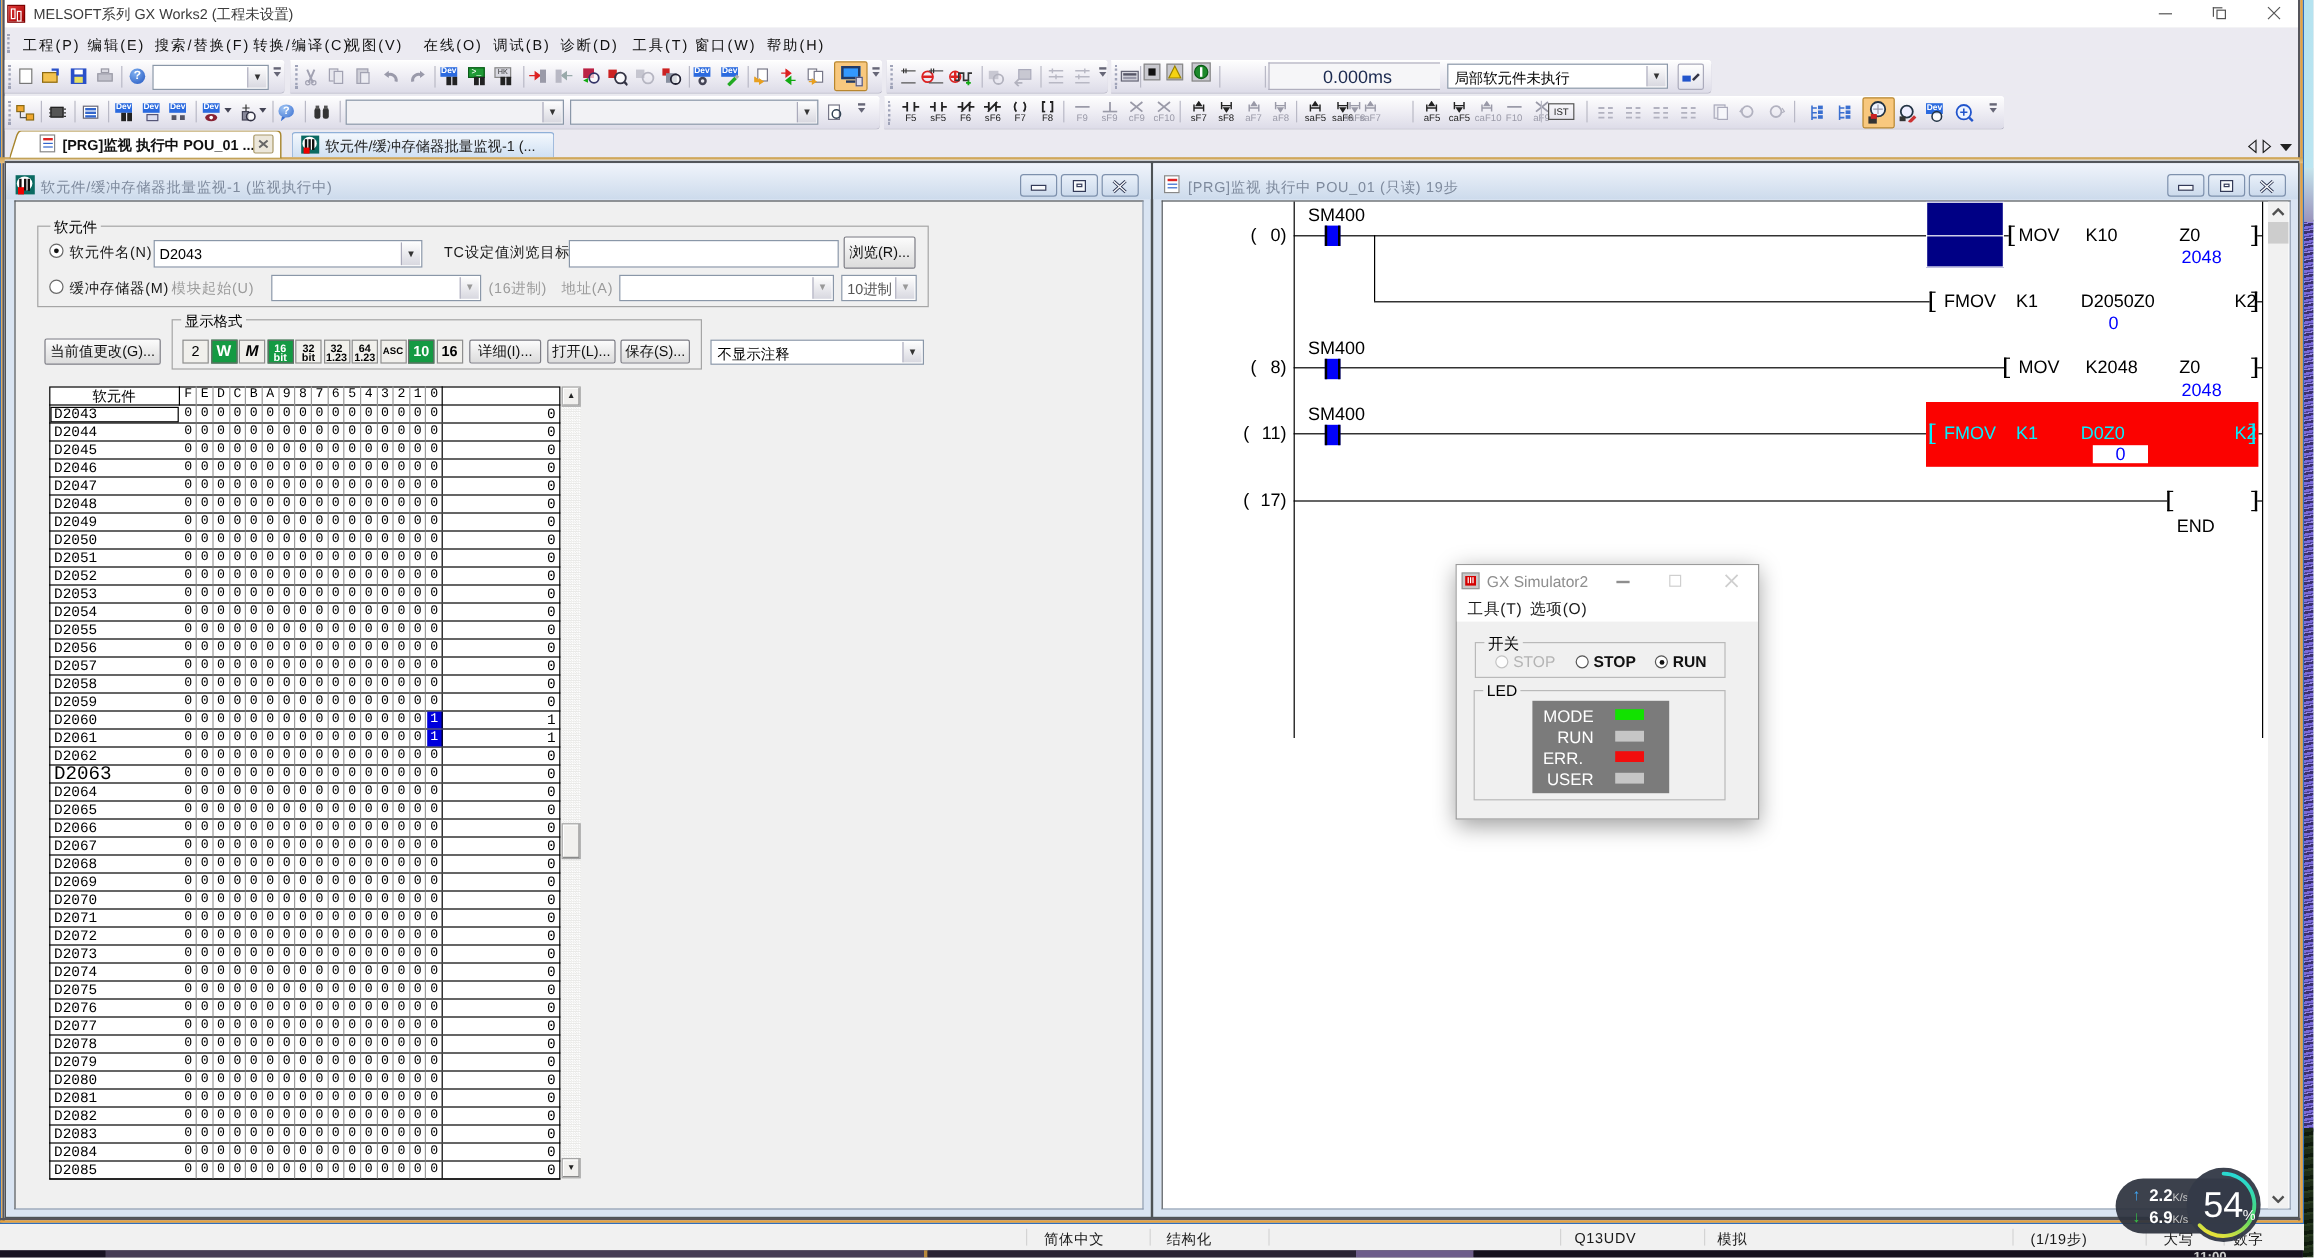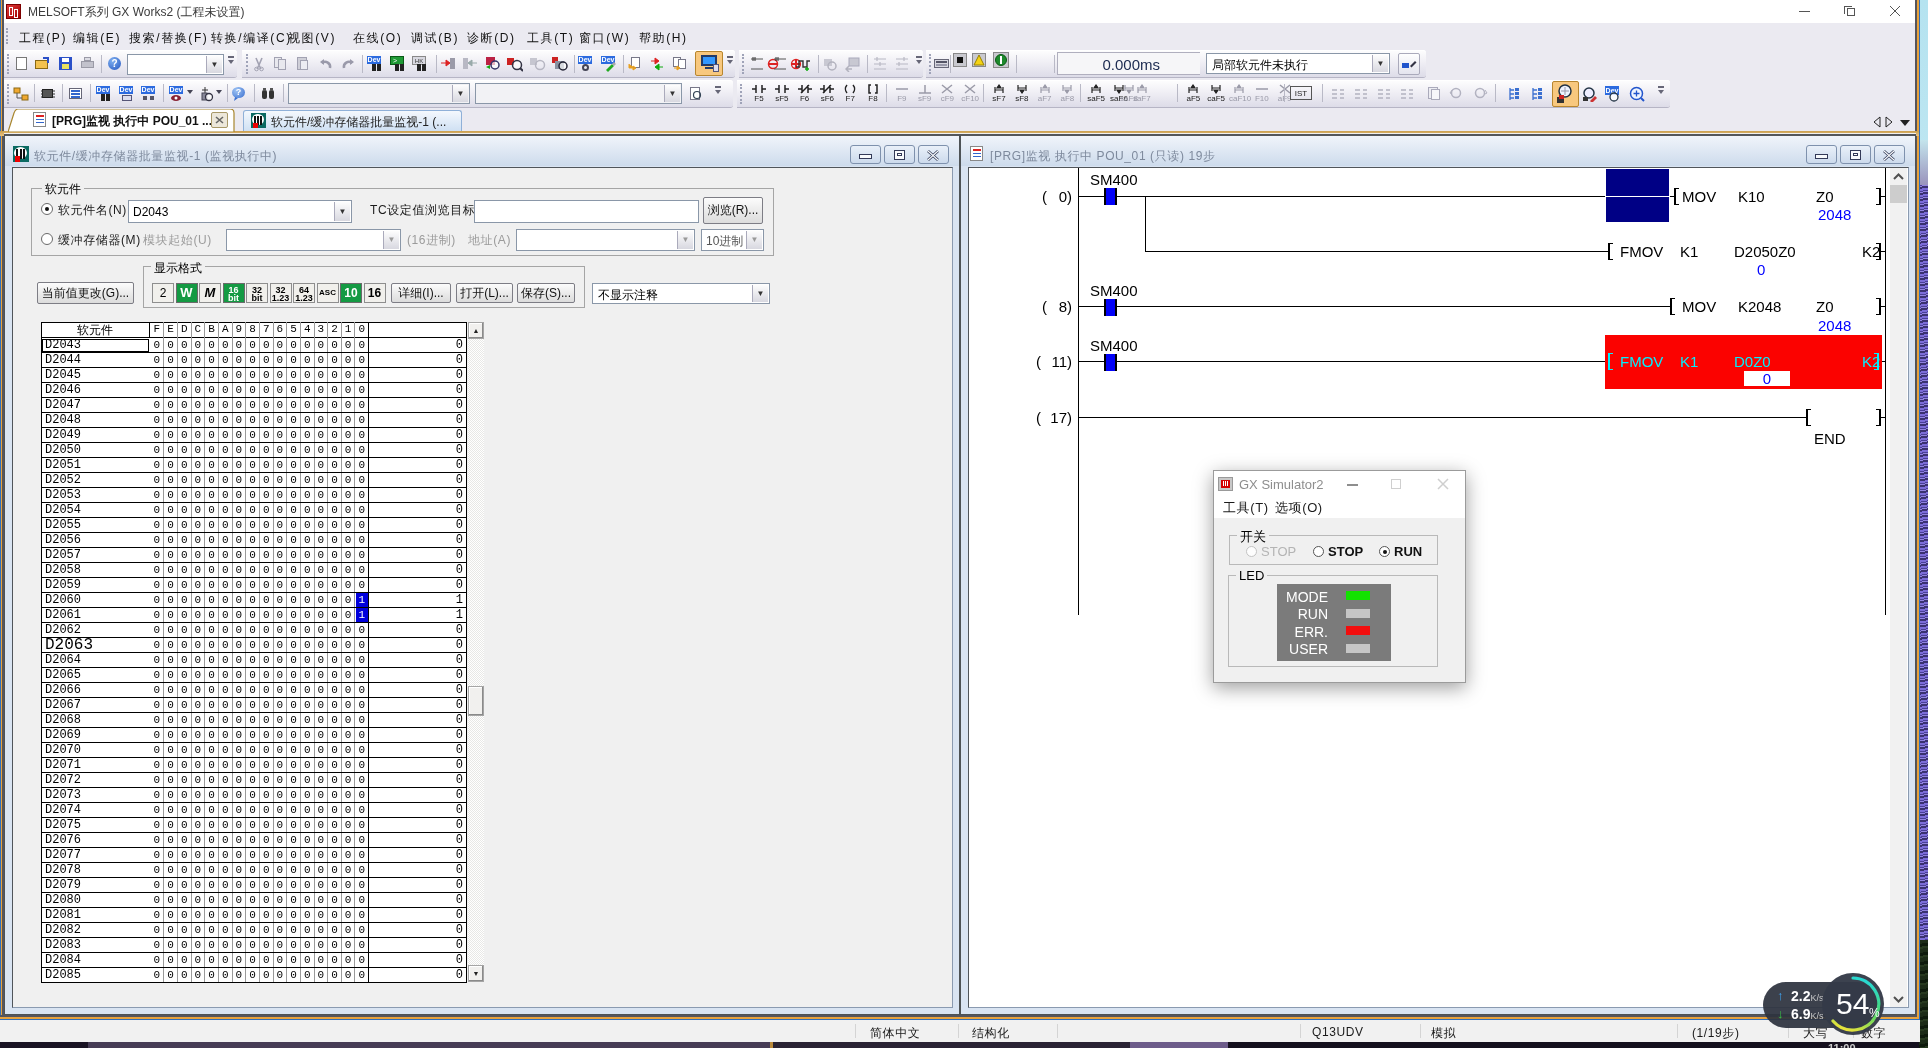--- a/index.html
+++ b/index.html
@@ -1702,21 +1702,21 @@
 <div class="a" style="left:1379px;top:546px;width:11px;height:11px;border-radius:50%;background:#fff;border:1px solid #555"></div>
 <div class="a" style="left:1382.5px;top:549.5px;width:4px;height:4px;border-radius:50%;background:#111"></div>
 <div class="a" style="left:1394px;top:544px;font-size:13px;color:#111;font-weight:bold">RUN</div>
 <div class="gb" style="left:1228px;top:575px;width:210px;height:92px;border-color:#b9b9b9"></div>
 <div class="gbl" style="left:1236px;top:568px;font-size:13px">LED</div>
 <div class="a" style="left:1277px;top:584px;width:114px;height:77px;background:#7b7b7b"></div>
 <div class="a" style="left:1277px;top:588.5px;width:51px;text-align:right;font-size:14px;color:#fff">MODE</div>
 <div class="a" style="left:1346px;top:591.0px;width:24px;height:9px;background:#12e200"></div>
 <div class="a" style="left:1277px;top:606px;width:51px;text-align:right;font-size:14px;color:#fff">RUN</div>
 <div class="a" style="left:1346px;top:608.5px;width:24px;height:9px;background:#c6c6c6"></div>
-<div class="a" style="left:1277px;top:623.5px;width:51px;text-align:right;font-size:14px;color:#fff">ERR.</div>
+<div class="a" style="left:1277px;top:623.5px;width:51px;text-align:center;font-size:14px;color:#fff">ERR.</div>
 <div class="a" style="left:1346px;top:626.0px;width:24px;height:9px;background:#f20d0d"></div>
 <div class="a" style="left:1277px;top:641px;width:51px;text-align:right;font-size:14px;color:#fff">USER</div>
 <div class="a" style="left:1346px;top:643.5px;width:24px;height:9px;background:#c6c6c6"></div>
 <div class="a" style="left:0px;top:1020px;width:1920px;height:22px;background:#f1f1f1"></div>
 <div class="a" style="left:855px;top:1024px;width:1px;height:14px;background:#d4d4d4"></div>
 <div class="a" style="left:958px;top:1024px;width:1px;height:14px;background:#d4d4d4"></div>
 <div class="a" style="left:1057px;top:1024px;width:1px;height:14px;background:#d4d4d4"></div>
 <div class="a" style="left:1300px;top:1024px;width:1px;height:14px;background:#d4d4d4"></div>
 <div class="a" style="left:1420px;top:1024px;width:1px;height:14px;background:#d4d4d4"></div>
 <div class="a" style="left:1677px;top:1024px;width:1px;height:14px;background:#d4d4d4"></div>

